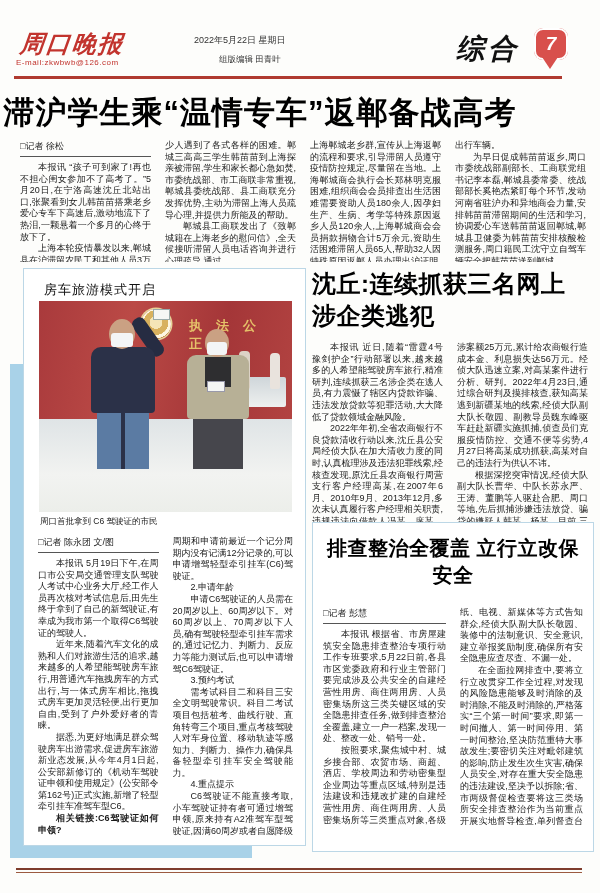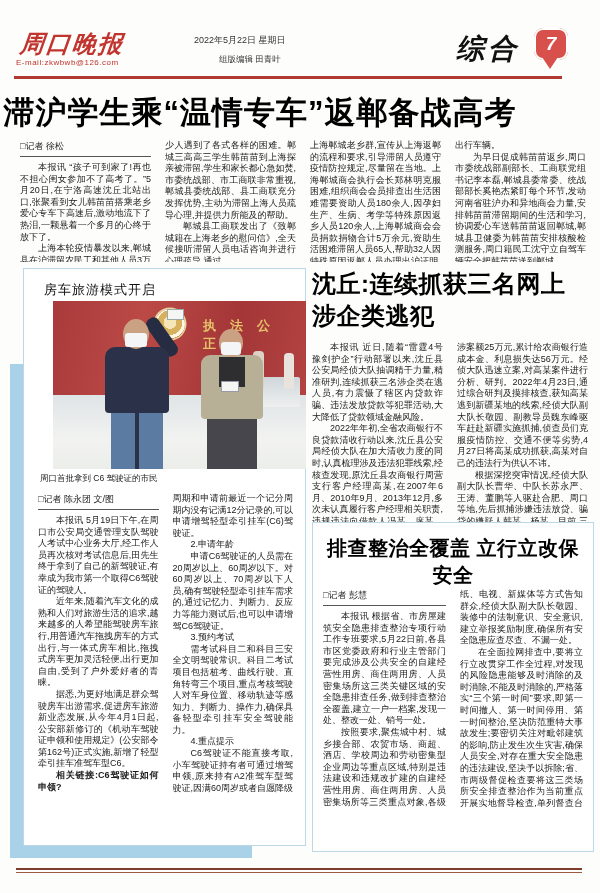--- a/index.html
+++ b/index.html
@@ -44,21 +44,21 @@
   .c6-band-left { position:absolute; left:0; top:96px; width:13px; height:494px; background:#a9d2e8; }
   .c6-band-bottom { position:absolute; left:0; bottom:0; width:242px; height:30px; background:#a9d2e8; }
   .c6-box { position:absolute; left:13px; top:0; width:283px; height:578px; background:#fff;
           border:1px solid #bcd7e6; padding:10px 12px 14px 14px; }
   .c6-kicker { font-size:13px; color:#111; letter-spacing:1px; margin:2px 0 2px 6px; }
   .c6-title { font-size:19.5px; font-weight:900; color:#000; letter-spacing:.5px; margin:0 0 8px 2px; }
   .c6-caption { font-size:8.5px; color:#222; margin:4px 0 8px 2px; }
   .c6-cols { height:300px; }
 
   
-  .photo { position:relative; width:253px; height:168px; margin-left:15px; overflow:hidden; background:#14532d; }
+  .photo { position:relative; width:253px; height:211px; margin-left:1px; overflow:hidden; background:#14532d; }
   .backdrop { position:absolute; left:0; top:0; width:100%; height:56%;
           background:linear-gradient(100deg,#a93a3c 0%,#bb4a46 35%,#a43638 70%,#b24341 100%); }
   .badge { position:absolute; left:102px; top:8px; width:30px; height:30px; border-radius:50%;
           background:radial-gradient(circle at 50% 45%, #f5e6b8 0 28%, #d8b15e 29% 55%, #fdf6e0 56% 70%, #c89b4e 71% 100%);
           box-shadow:0 0 0 1.5px #e7d49a; }
   .backdrop-text { position:absolute; left:150px; top:16px; color:#e5c169; font-size:13px; font-weight:bold;
           letter-spacing:14px; font-family:"DejaVu Serif","Liberation Serif",serif; }
   .floor { position:absolute; left:0; bottom:0; width:100%; height:44%;
           background:linear-gradient(#dfe4e6,#f2f3f1 60%,#eceeea); }
   .counter { position:absolute; right:6px; top:76px; width:96px; height:30px;
@@ -87,21 +87,21 @@
   .pR .legs { position:absolute; left:16px; top:90px; width:50px; height:50px; background:#46464c; }
 
   
   .shenqiu { position:absolute; left:312px; top:268px; width:276px; height:248px; }
   .sq-title { font-size:24px; font-weight:900; color:#000; letter-spacing:.5px; margin-bottom:10px; }
   .sq-cols { height:190px; }
 
   
   .paicha { position:absolute; left:312px; top:522px; width:282px; height:330px; background:#fff;
           border:1px solid #bcd7e6; padding:10px 10px 8px 10px; }
-  .pc-title { font-size:20px; font-weight:900; color:#000; text-align:center; letter-spacing:.5px; margin:2px 0 0 0; }
+  .pc-title { font-size:20px; font-weight:900; color:#000; text-align:center; letter-spacing:.5px; margin:2px 0 18px 0; }
   .pc-cols { height:218px; }
   .banner { margin:7px auto 0 auto; width:248px; background:#cc2a24; color:#fff; text-align:center;
           font-size:12.5px; font-weight:bold; letter-spacing:1px; padding:4px 2px; }
 
   
   .foot-rule { position:absolute; left:16px; top:868px; width:566px; height:5px;
           border-top:2px solid #7e3c2c; border-bottom:1.5px solid #9c5a40; }
 </style>
 </head>
 <body>
@@ -196,21 +196,21 @@
           <p>C6驾驶证不能直接考取,小车驾驶证持有者可通过增驾申领,原来持有A2准驾车型驾驶证,因满60周岁或者自愿降级已经注销A2驾驶证,现在还有驾驶轻型牵引挂车需求的,无需考试,可以直接向车辆管理所申请签注C6准驾车型驾驶资格。②2</p>
         </div>
       </div>
     </div>
   </div>
 
   <div class="shenqiu news">
     <div class="sq-title">沈丘:连续抓获三名网上涉企类逃犯</div>
     <div class="cols sq-cols">
       <div class="col">
-        <p>本报讯 近日,随着“雷霆4号 豫剑护企”行动部署以来,沈丘县公安局经侦大队抽调精干力量,精准研判,连续抓获三名涉企类在逃人员,有力震慑了辖区内贷款诈骗、违法发放贷款等犯罪活动,大大降低了贷款领域金融风险。</p>
+        <p>本报讯 近日,随着“雷霆4号 豫剑护企”行动部署以来,越来越多的人希望能驾驶房车旅行,精准研判,连续抓获三名涉企类在逃人员,有力震慑了辖区内贷款诈骗、违法发放贷款等犯罪活动,大大降低了贷款领域金融风险。</p>
         <p>2022年年初,全省农商银行不良贷款清收行动以来,沈丘县公安局经侦大队在加大清收力度的同时,认真梳理涉及违法犯罪线索,经核查发现,原沈丘县农商银行周营支行客户经理高某,在2007年6月、2010年9月、2013年12月,多次未认真履行客户经理相关职责,违规违法向借款人冯某、席某、王某发放贷款共计85万元。同时发现高某还涉嫌侵占犯罪,</p>
       </div>
       <div class="col">
         <p class="noind">涉案额25万元,累计给农商银行造成本金、利息损失达56万元。经侦大队迅速立案,对高某案件进行分析、研判。2022年4月23日,通过综合研判及摸排核查,获知高某逃到新疆某地的线索,经侦大队副大队长敬园、副教导员魏东峰驱车赶赴新疆实施抓捕,侦查员们克服疫情防控、交通不便等劣势,4月27日将高某成功抓获,高某对自己的违法行为供认不讳。</p>
         <p>根据深挖突审情况,经侦大队副大队长曹华、中队长苏永严、王涛、董鹏等人驱赴合肥、周口等地,先后抓捕涉嫌违法放贷、骗贷的嫌疑人韩某、杨某。目前,三名嫌疑人均已被采取刑事强制措施,累计涉案金额913万元。</p>
 
       </div>
     </div>
   </div>
 

